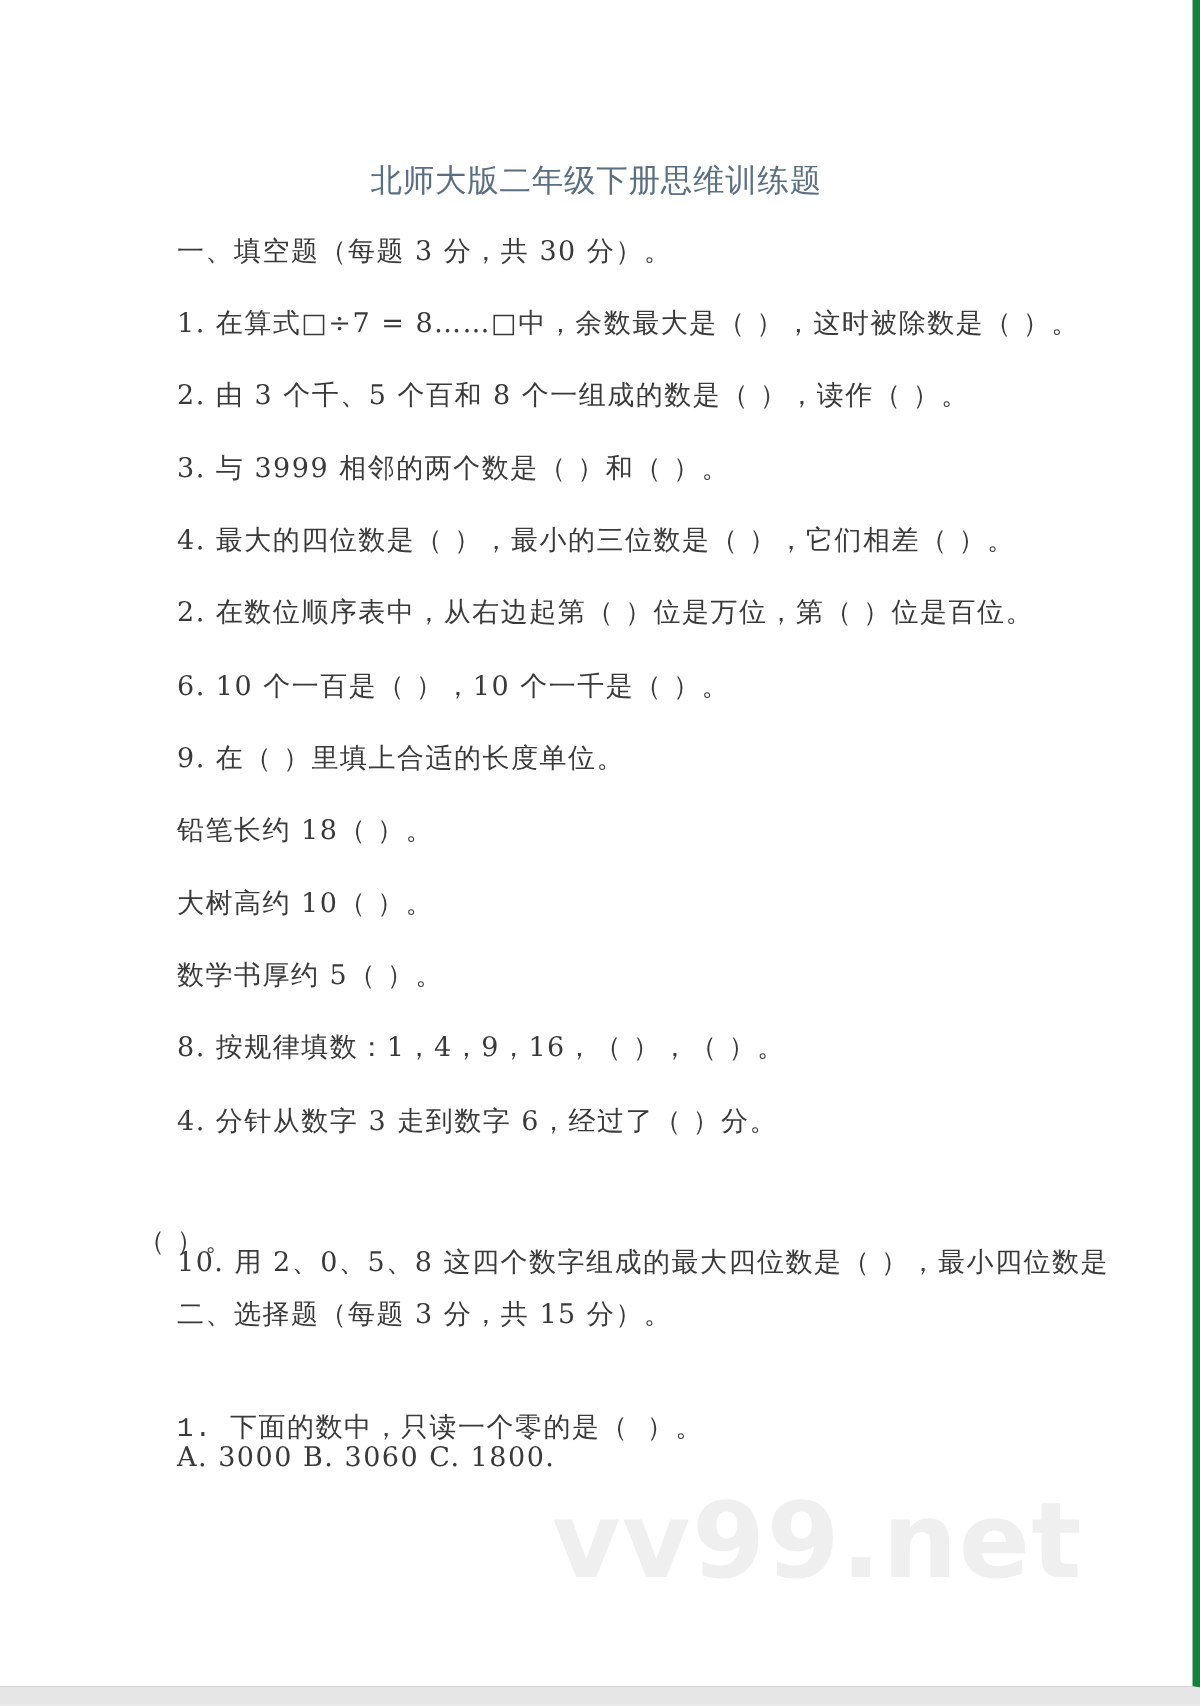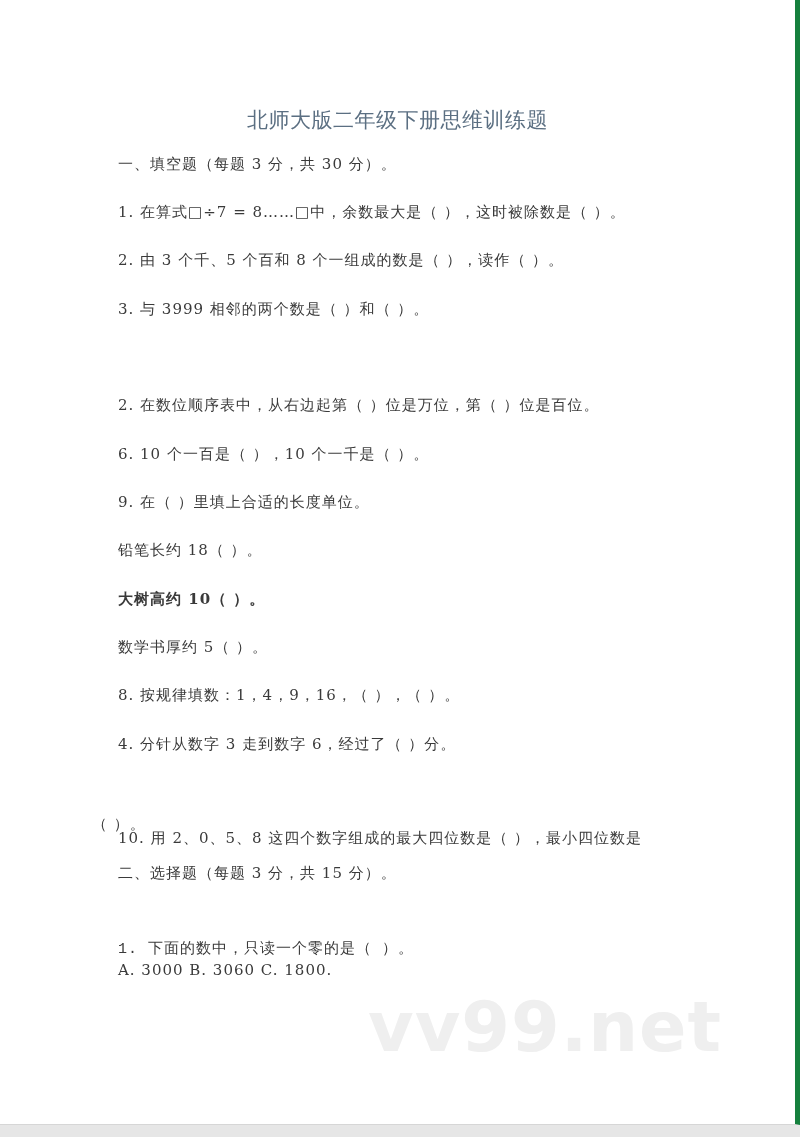--- a/index.html
+++ b/index.html
@@ -32,21 +32,21 @@
       text-align: center;
       font-family: "DejaVu Sans", "Liberation Sans", sans-serif;
       font-size: 21px;
       color: #5b6f82;
       letter-spacing: 0.5px;
       font-weight: normal;
     }
     .line {
       position: absolute;
       left: 118px;
-      font-size: 15px;
+      font-size: 18px;
       color: #3a3a3a;
       white-space: nowrap;
       letter-spacing: 1px;
     }
     .line.wrap-cont {
       left: 92px;
     }
     .watermark {
       position: absolute;
       left: 368px;
@@ -72,25 +72,26 @@
 
 <div class="page">
 
   <div class="title">北师大版二年级下册思维训练题</div>
 
   <div class="line" style="top:155px;">一、填空题（每题 3 分，共 30 分）。</div>
 
   <div class="line" style="top:203px;">1. 在算式□÷7 = 8……□中，余数最大是（  ），这时被除数是（  ）。</div>
   <div class="line" style="top:251px;">2. 由 3 个千、5 个百和 8 个一组成的数是（  ），读作（  ）。</div>
   <div class="line" style="top:300px;">3. 与 3999 相邻的两个数是（  ）和（  ）。</div>
+  <div class="line" style="top:348px;">4. 最大的四位数是（  ），最小的三位数是（  ），它们相差（  ）。</div>
   <div class="line" style="top:396px;">2. 在数位顺序表中，从右边起第（  ）位是万位，第（  ）位是百位。</div>
   <div class="line" style="top:445px;">6. 10 个一百是（  ），10 个一千是（  ）。</div>
   <div class="line" style="top:493px;">9. 在（  ）里填上合适的长度单位。</div>
   <div class="line" style="top:541px;">铅笔长约 18（  ）。</div>
-  <div class="line" style="top:590px;font-weight:bold;">大树高约 10（  ）。</div>
+  <div class="line" style="top:590px;">大树高约 10（  ）。</div>
   <div class="line" style="top:638px;">数学书厚约 5（  ）。</div>
   <div class="line" style="top:686px;">8. 按规律填数：1，4，9，16，（  ），（  ）。</div>
   <div class="line" style="top:735px;">4. 分针从数字 3 走到数字 6，经过了（  ）分。</div>
   <div class="line" style="top:829px;">10. 用 2、0、5、8 这四个数字组成的最大四位数是（  ），最小四位数是</div>
   <div class="line wrap-cont" style="top:815px;">（  ）。</div>
 
   <div class="line" style="top:864px;">二、选择题（每题 3 分，共 15 分）。</div>
   <div class="line" style="top:939px;font-family:Liberation Mono, monospace;">1. 下面的数中，只读一个零的是（  ）。</div>
   <div class="line" style="top:961px;">A. 3000  B. 3060  C. 1800.</div>
 

